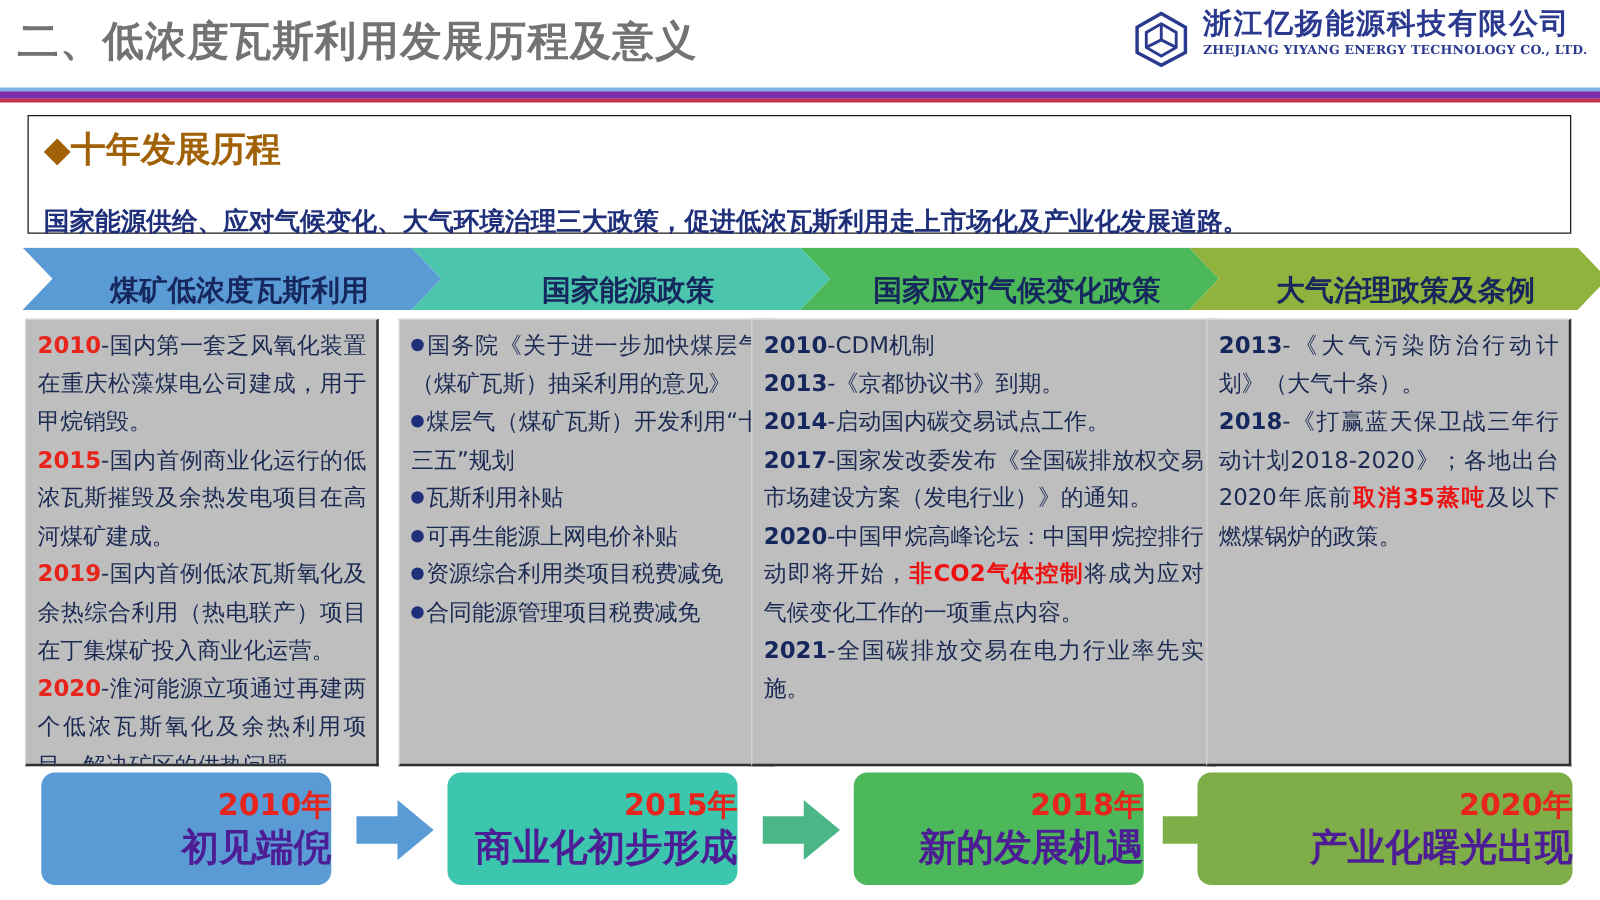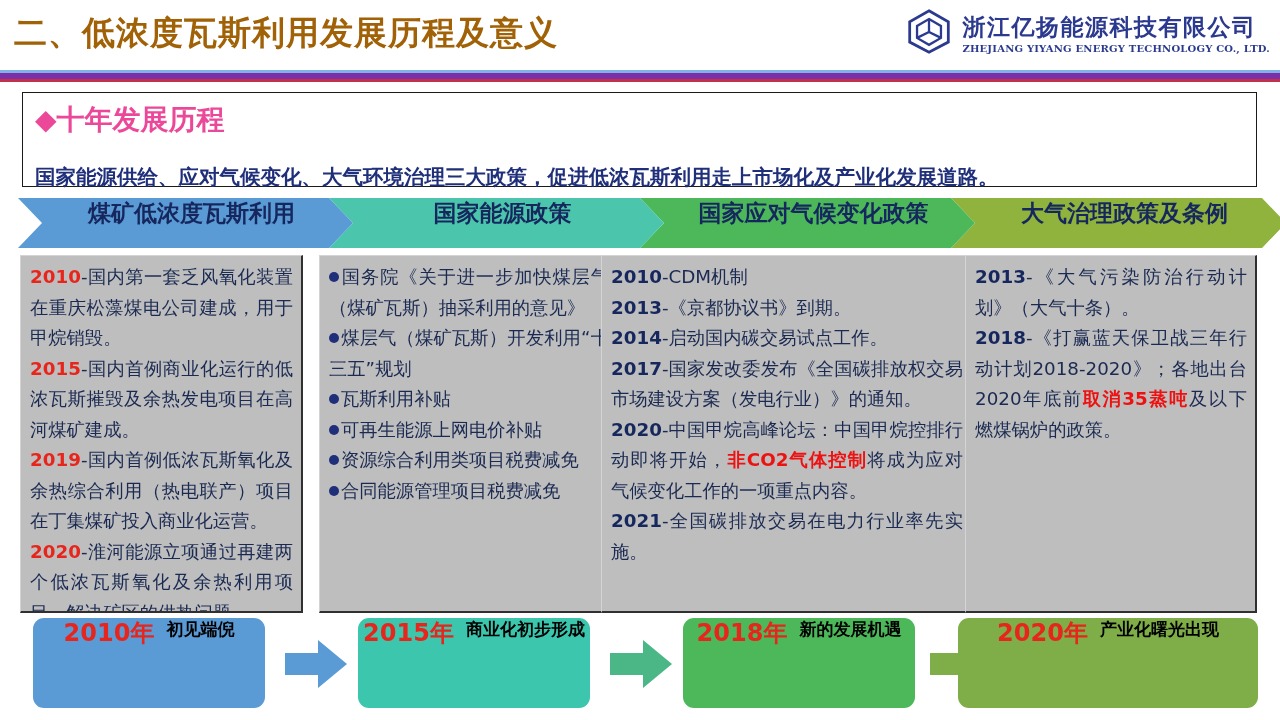--- a/index.html
+++ b/index.html
@@ -19,29 +19,29 @@
   .slide-header {
     position: absolute;
     left: 0; top: 0;
     width: 1280px; height: 70px;
   }
   .title-text {
     position: absolute;
     left: 14px; top: 11px;
     font-size: 33px;
     font-weight: bold;
-    color: #a16207;
+    color: #737373;
     letter-spacing: 1px;
     white-space: nowrap;
   }
   .logo-block {
     position: absolute;
     right: 10px; top: 8px;
     display: flex;
-    align-items: flex-end;
+    align-items: flex-start;
     gap: 10px;
   }
   .logo-mark {
     width: 46px; height: 46px;
     flex: 0 0 auto;
   }
   .logo-words { line-height: 1; }
   .logo-cn {
     font-size: 23px;
     font-weight: bold;
@@ -74,21 +74,21 @@
     width: 1235px; height: 95px;
     border: 1px solid #1a1a1a;
     background: #ffffff;
     box-sizing: border-box;
   }
   .intro-head {
     position: absolute;
     left: 12px; top: 8px;
     font-size: 28px;
     font-weight: bold;
-    color: #ec4899;
+    color: #a16207;
     white-space: nowrap;
   }
   .intro-sub {
     position: absolute;
     left: 12px; top: 50px;
     font-size: 20.5px;
     font-weight: bold;
     color: #1F2F7A;
     white-space: nowrap;
     margin-top: 20px;
@@ -97,21 +97,21 @@
   
   .chevron-row {
     position: absolute;
     left: 18px; top: 198px;
     width: 1244px; height: 50px;
   }
   .chev {
     position: absolute;
     top: 0; height: 50px;
     display: flex;
-    align-items: flex-start;
+    align-items: flex-end;
     justify-content: center;
   }
   .chev-label {
     position: relative;
     z-index: 2;
     font-size: 23px;
     font-weight: bold;
     color: #16275E;
     white-space: nowrap;
   }
@@ -155,34 +155,34 @@
     position: absolute;
     left: 0; top: 618px;
     width: 1280px; height: 100px;
   }
   .ms-box {
     position: absolute;
     top: 0;
     height: 90px;
     border-radius: 11px;
     display: flex;
-    flex-direction: row;
-    align-items: flex-start;
+    flex-direction: column;
+    align-items: flex-end;
     justify-content: center;
   }
   .ms-year {
     font-size: 24px;
     font-weight: bold;
     color: #E8251C;
     line-height: 1.25;
   }
   .ms-caption {
-    font-size: 17px;
-    font-weight: bold;
-    color: #000000;
+    font-size: 30px;
+    font-weight: bold;
+    color: #4c1d95;
     line-height: 1.3;
     margin-left: 12px;
   }
   .ms-arrow {
     position: absolute;
     top: 22px;
     width: 62px; height: 48px;
   }
 </style>
 </head>

